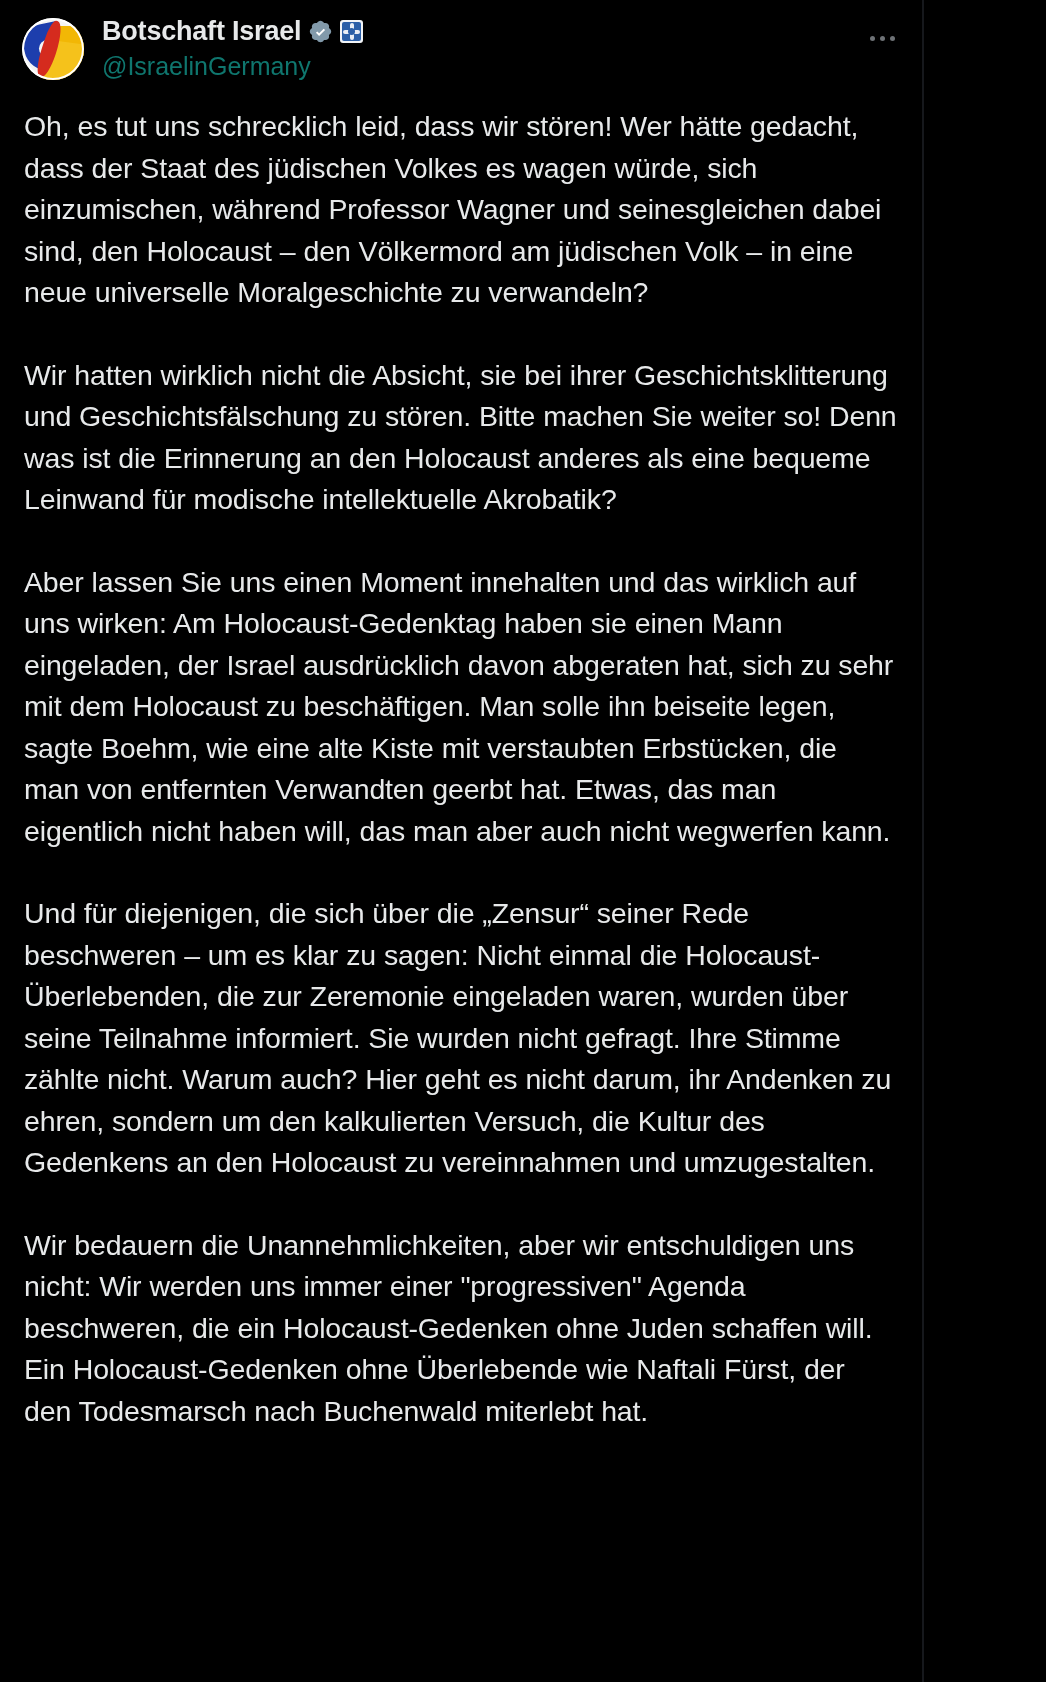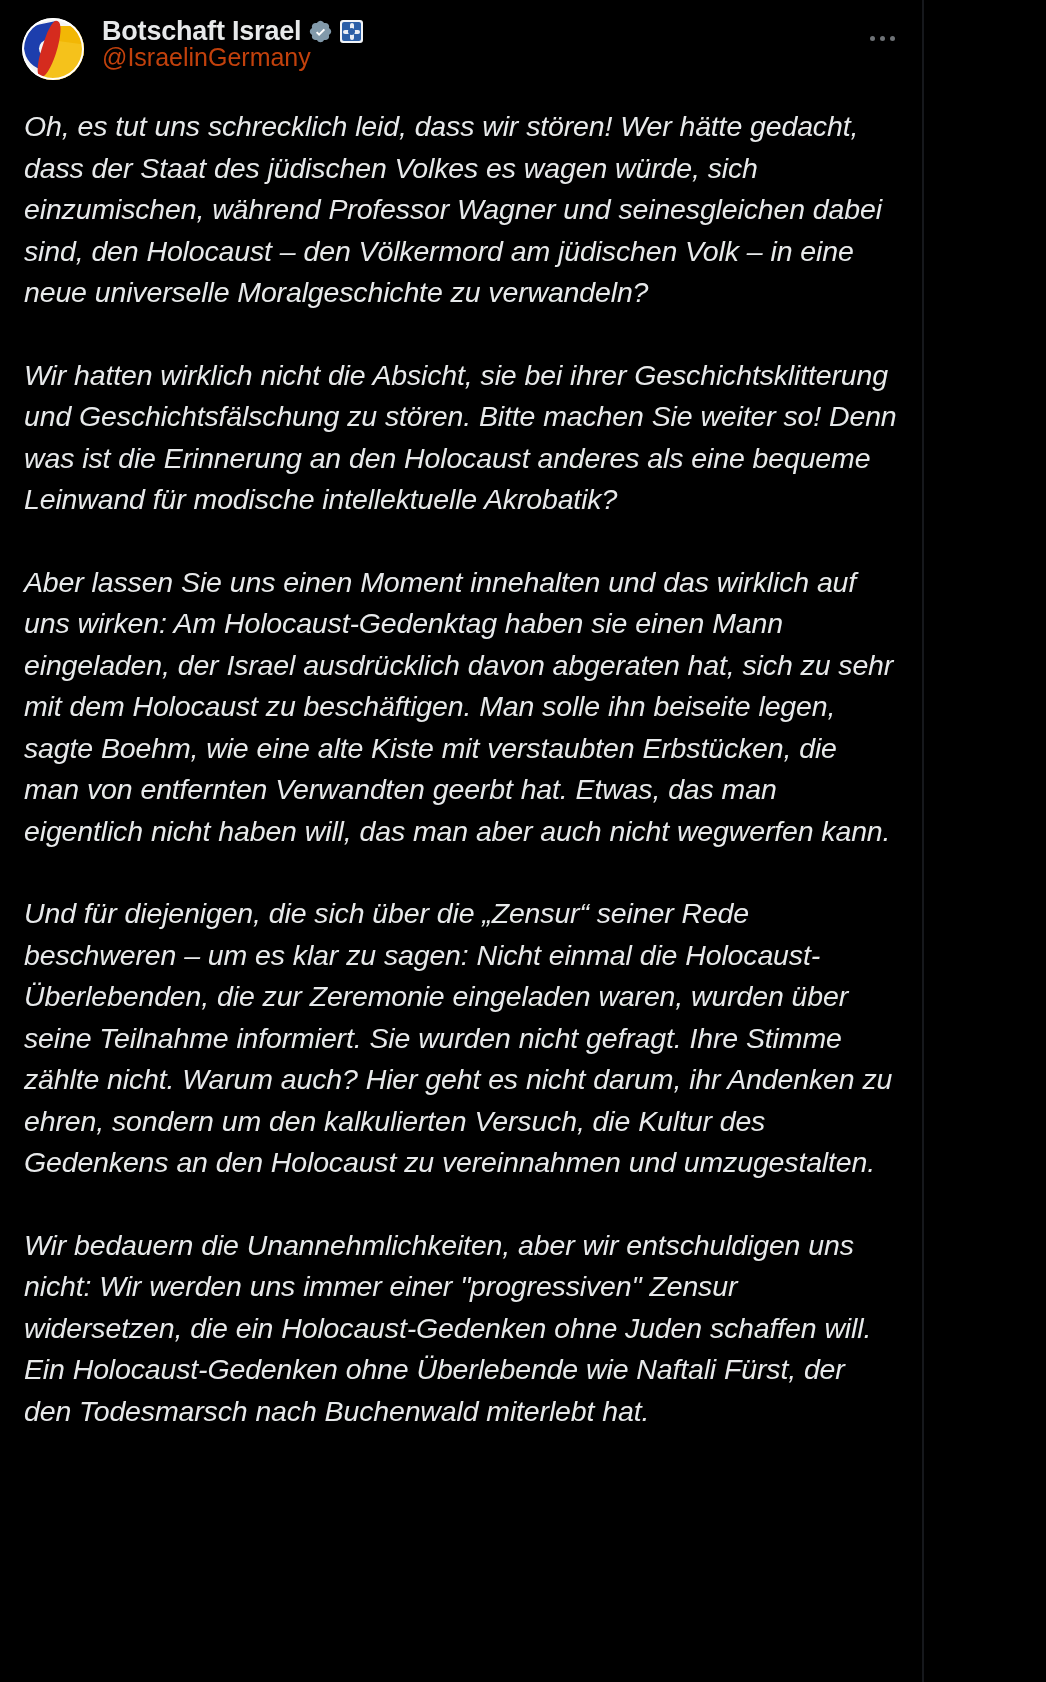--- a/index.html
+++ b/index.html
@@ -146,22 +146,23 @@
   .affiliate-badge .ab-dot {
     position: absolute;
     width: 7px; height: 7px;
     background: #2b5fa8;
     border-radius: 50%;
     left: 8px; top: 8px;
     z-index: 3;
   }
 
   .handle {
-    color: #c2410c;
+    color: #0f766e;
     font-size: 25px;
+    margin-top: 9px;
     line-height: 1;
     white-space: nowrap;
   }
 
   .more-button {
     flex: 0 0 auto;
     width: 44px;
     height: 44px;
     border-radius: 50%;
     display: flex;
@@ -188,21 +189,20 @@
     padding: 26px 24px 20px 24px;
     box-sizing: border-box;
     color: #e7e9ea;
     font-size: 28.5px;
     line-height: 41.5px;
     letter-spacing: -0.15px;
     word-spacing: 0.2px;
   }
   .tweet-body p {
     margin: 0 0 41px 0;
-    font-style: italic;
   }
   .tweet-body p:last-child {
     margin-bottom: 0;
   }
 </style>
 </head>
 <body>
 
 <div class="tweet-card">
 
@@ -245,16 +245,16 @@
       </span>
     </div>
 
   </div>
 
   <div class="tweet-body">
     <p>Oh, es tut uns schrecklich leid, dass wir stören! Wer hätte gedacht, dass der Staat des jüdischen Volkes es wagen würde, sich einzumischen, während Professor Wagner und seinesgleichen dabei sind, den Holocaust – den Völkermord am jüdischen Volk – in eine neue universelle Moralgeschichte zu verwandeln?</p>
     <p>Wir hatten wirklich nicht die Absicht, sie bei ihrer Geschichtsklitterung und Geschichtsfälschung zu stören. Bitte machen Sie weiter so! Denn was ist die Erinnerung an den Holocaust anderes als eine bequeme Leinwand für modische intellektuelle Akrobatik?</p>
     <p>Aber lassen Sie uns einen Moment innehalten und das wirklich auf uns wirken: Am Holocaust-Gedenktag haben sie einen Mann eingeladen, der Israel ausdrücklich davon abgeraten hat, sich zu sehr mit dem Holocaust zu beschäftigen. Man solle ihn beiseite legen, sagte Boehm, wie eine alte Kiste mit verstaubten Erbstücken, die man von entfernten Verwandten geerbt hat. Etwas, das man eigentlich nicht haben will, das man aber auch nicht wegwerfen kann.</p>
     <p>Und für diejenigen, die sich über die „Zensur“ seiner Rede beschweren – um es klar zu sagen: Nicht einmal die Holocaust-Überlebenden, die zur Zeremonie eingeladen waren, wurden über seine Teilnahme informiert. Sie wurden nicht gefragt. Ihre Stimme zählte nicht. Warum auch? Hier geht es nicht darum, ihr Andenken zu ehren, sondern um den kalkulierten Versuch, die Kultur des Gedenkens an den Holocaust zu vereinnahmen und umzugestalten.</p>
-    <p>Wir bedauern die Unannehmlichkeiten, aber wir entschuldigen uns nicht: Wir werden uns immer einer "progressiven" Zensur widersetzen, die ein Holocaust-Gedenken ohne Juden schaffen will. Ein Holocaust-Gedenken ohne Überlebende wie Naftali Fürst, der den Todesmarsch nach Buchenwald miterlebt hat.</p>
+    <p>Wir bedauern die Unannehmlichkeiten, aber wir entschuldigen uns nicht: Wir werden uns immer einer "progressiven" Agenda beschweren, die ein Holocaust-Gedenken ohne Juden schaffen will. Ein Holocaust-Gedenken ohne Überlebende wie Naftali Fürst, der den Todesmarsch nach Buchenwald miterlebt hat.</p>
   </div>
 
 </div>
 
 </body></html>

